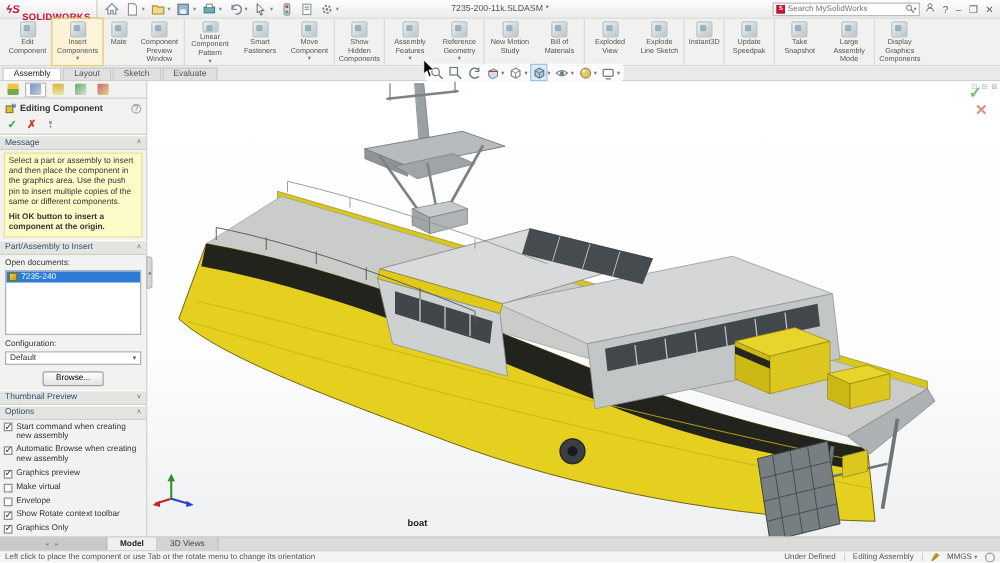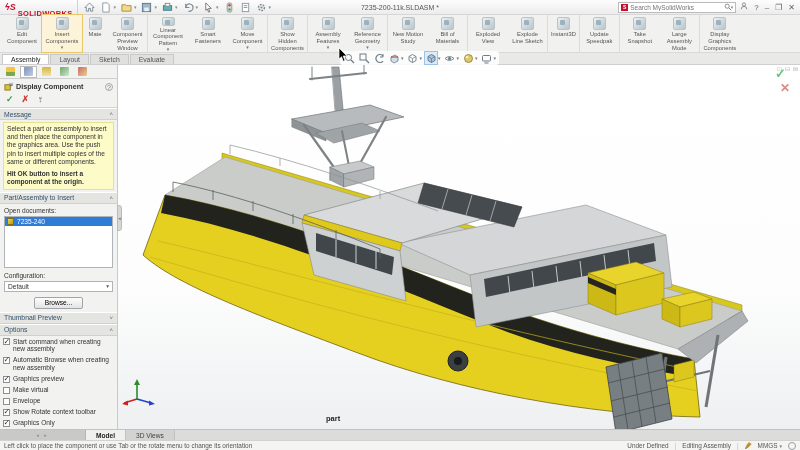--- a/index.html
+++ b/index.html
@@ -434,21 +434,21 @@
           </span>
         <span class="pm-tab">
             <span class="glyph g-disp"></span>
           </span>
       </div>
       <div class="pm-title">
         <svg width="9" height="9" viewBox="0 0 10 10">
             <rect x="1" y="3" width="6" height="6" fill="#d8c23a" stroke="#8a7a20"></rect>
             <path d="M6 1 L9 4 M9 1 L9 4 L6 4" stroke="#4a79b0" fill="none"></path>
           </svg>
-        <span>Display Component</span>
+        <span>Editing Component</span>
         <span class="help">?</span>
       </div>
       <div class="pm-actions">
         <span class="ok-check">✓</span>
         <span class="cancel-x">✗</span>
         <span class="pin">➴</span>
       </div>
       <div class="sect-head">
         <span>Message</span>
         <span class="chev">˄</span>
@@ -643,21 +643,21 @@
 
       <svg class="triad" width="34" height="30" viewBox="0 0 34 30">
         <line x1="15" y1="22" x2="2" y2="26" stroke="#cc2222" stroke-width="1.6"></line>
         <polygon points="0,27 6,23.5 6,28.5" fill="#cc2222"></polygon>
         <line x1="15" y1="22" x2="15" y2="6" stroke="#2e8b2e" stroke-width="1.6"></line>
         <polygon points="15,2 12,8 18,8" fill="#2e8b2e"></polygon>
         <line x1="15" y1="22" x2="29" y2="26" stroke="#2244cc" stroke-width="1.6"></line>
         <polygon points="33,27 27,23.5 27,28.5" fill="#2244cc"></polygon>
       </svg>
 
-      <div class="float-label">part</div>
+      <div class="float-label">boat</div>
     </div>
   </div>
 
   <svg class="cursor" width="10" height="14" viewBox="0 0 10 14">
     <path d="M1 0 L9 8 L5.2 8 L7 12.5 L5.2 13.3 L3.6 8.8 L1 11 Z" fill="#000" stroke="#fff" stroke-width=".7"></path>
   </svg>
 
   <div class="doctabs">
     <div class="dt-scroll">◂ ▸</div>
     <span style="display:flex;align-items:stretch;">

